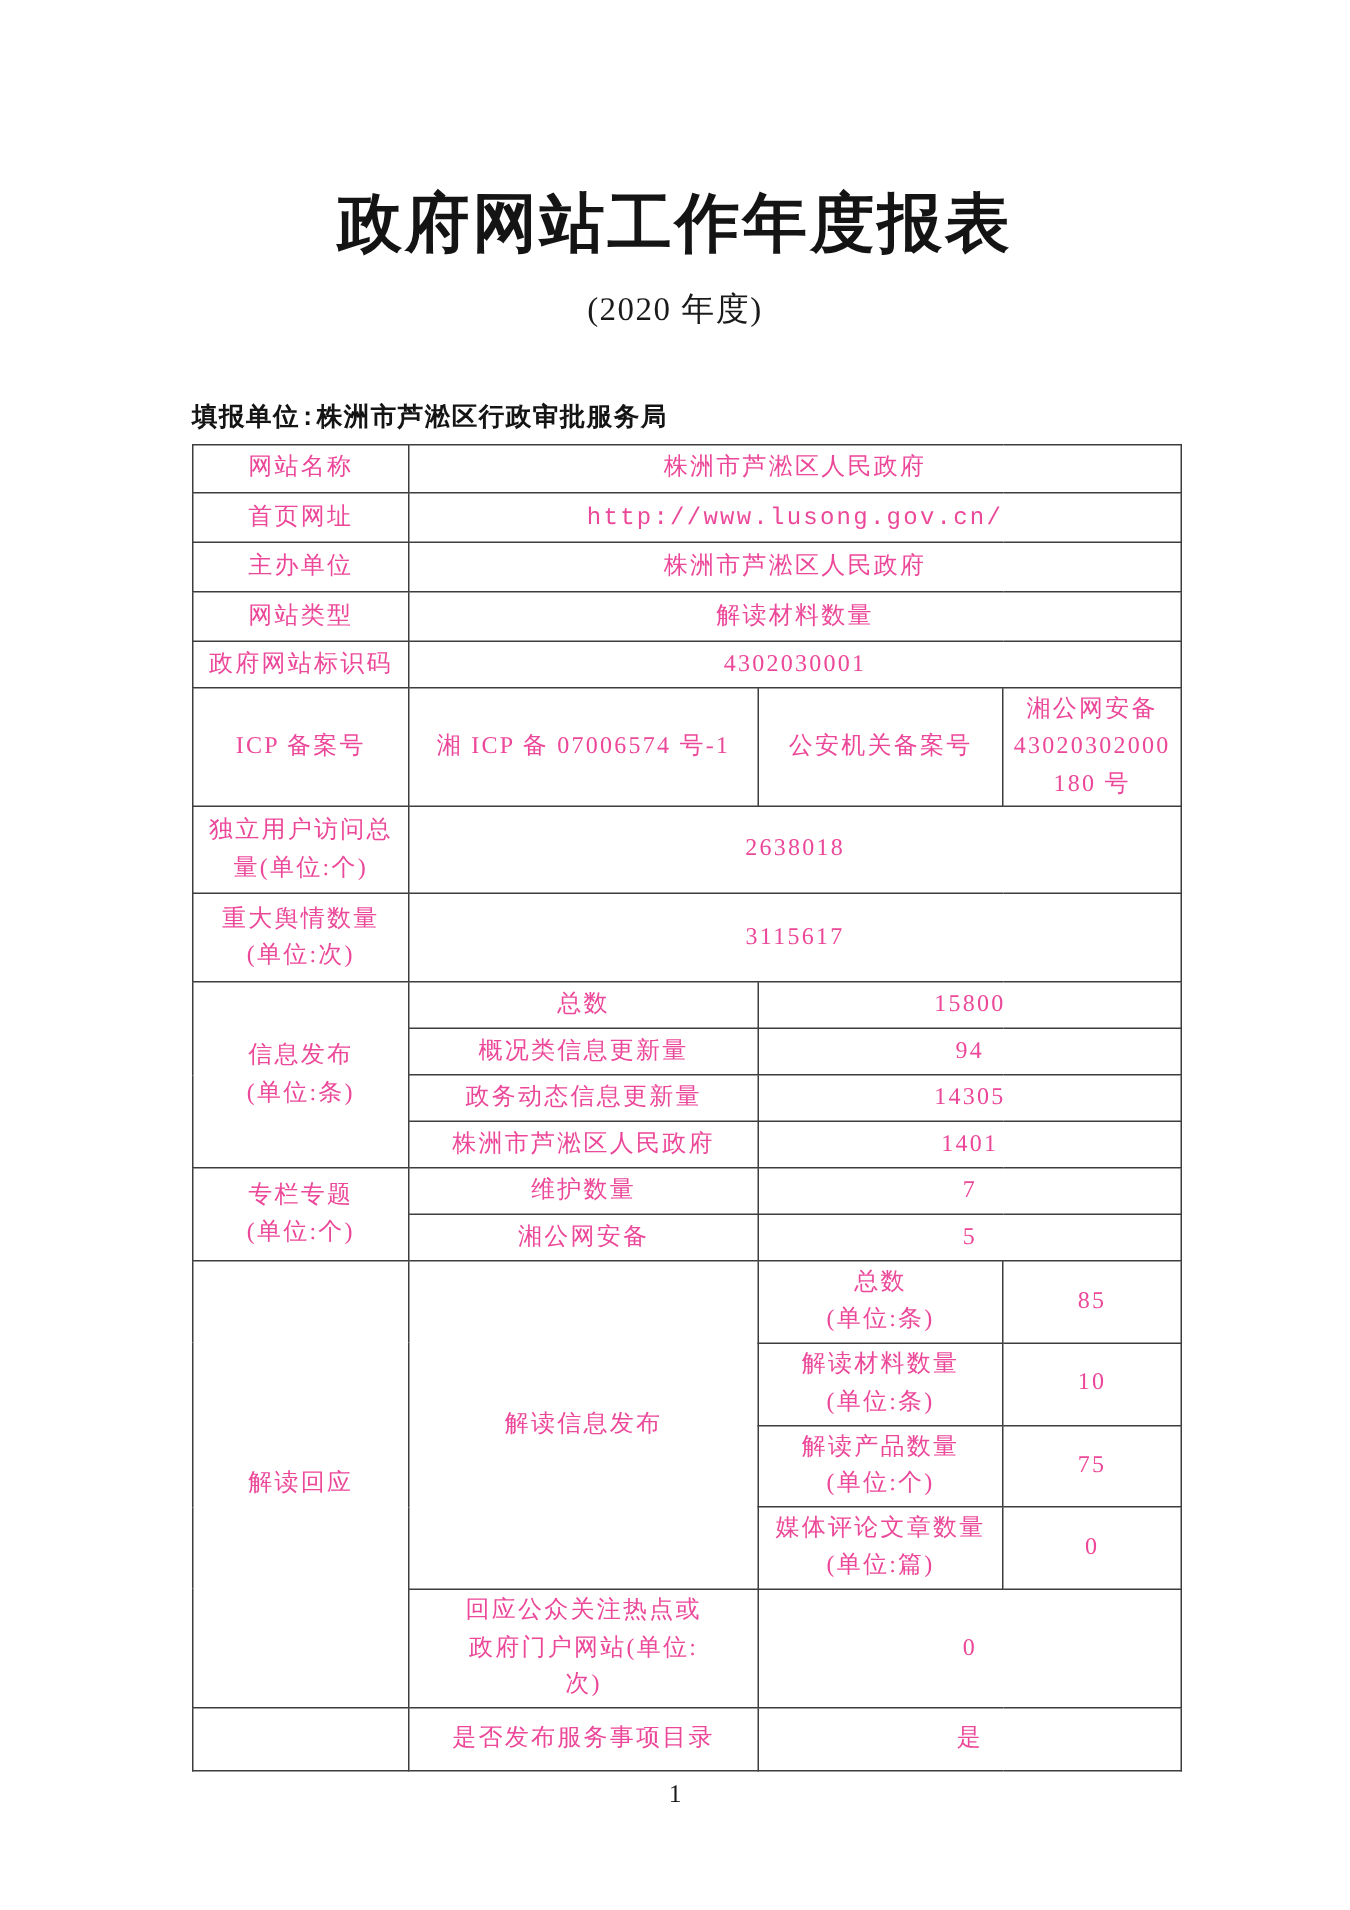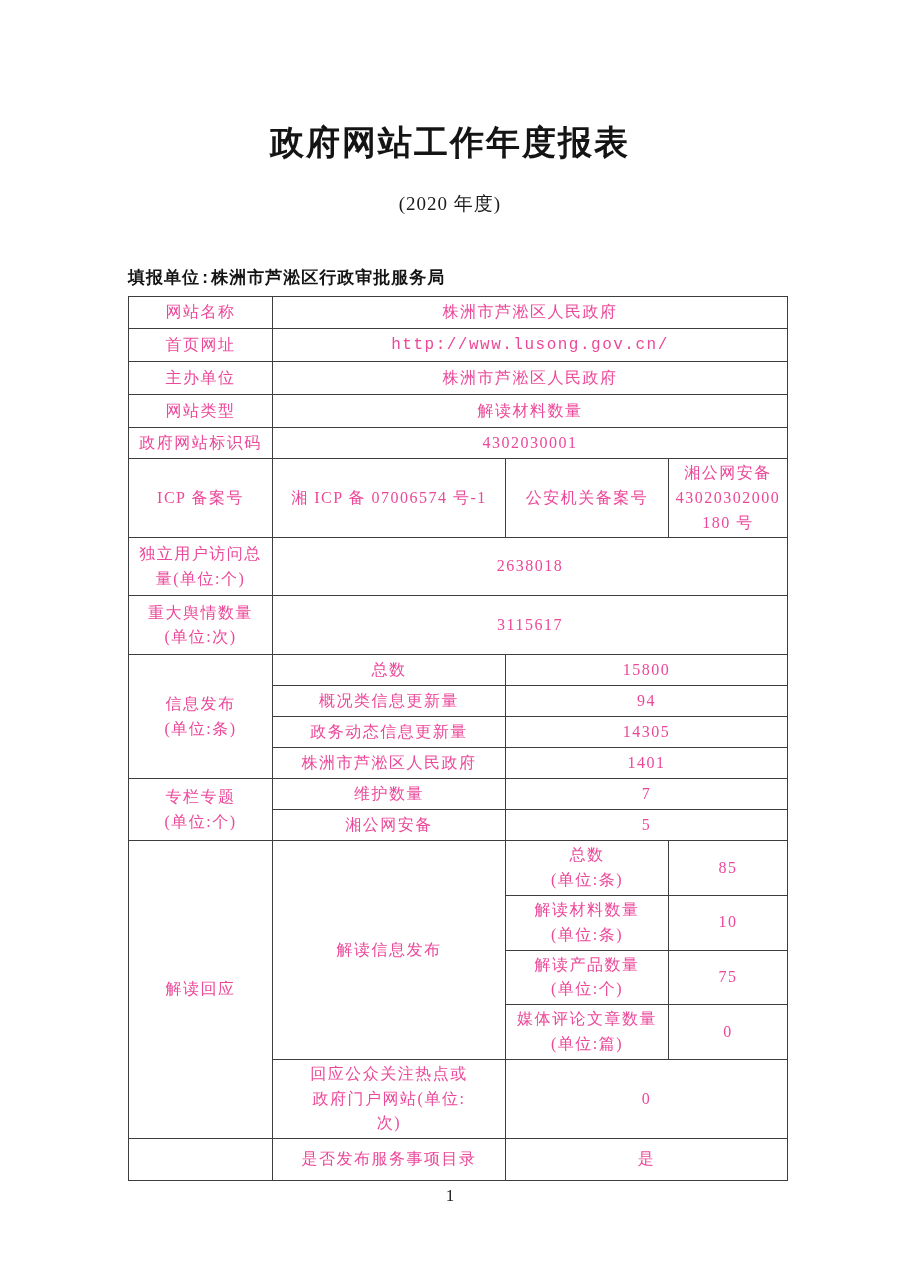--- a/index.html
+++ b/index.html
@@ -11,28 +11,28 @@
     position: relative;
     overflow: hidden;
   }
   .page { position: absolute; inset: 0; background: #ffffff; }
 
   .doc-title {
     position: absolute; top: 120px; left: 0; width: 100%;
     text-align: center;
     font-family: "Liberation Sans", "DejaVu Sans", sans-serif;
     font-weight: bold;
-    font-size: 34px;
+    font-size: 43px;
     letter-spacing: 2px;
     color: #141414;
   }
   .doc-subtitle {
     position: absolute; top: 191px; left: 0; width: 100%;
     text-align: center;
-    font-size: 19px;
+    font-size: 22px;
     letter-spacing: 1px;
     color: #1a1a1a;
   }
   .filing-unit {
     position: absolute; top: 266px; left: 128px;
     font-family: Liberation Mono, monospace;
     font-weight: bold;
     font-size: 17px;
     letter-spacing: 1px;
     color: #141414;

